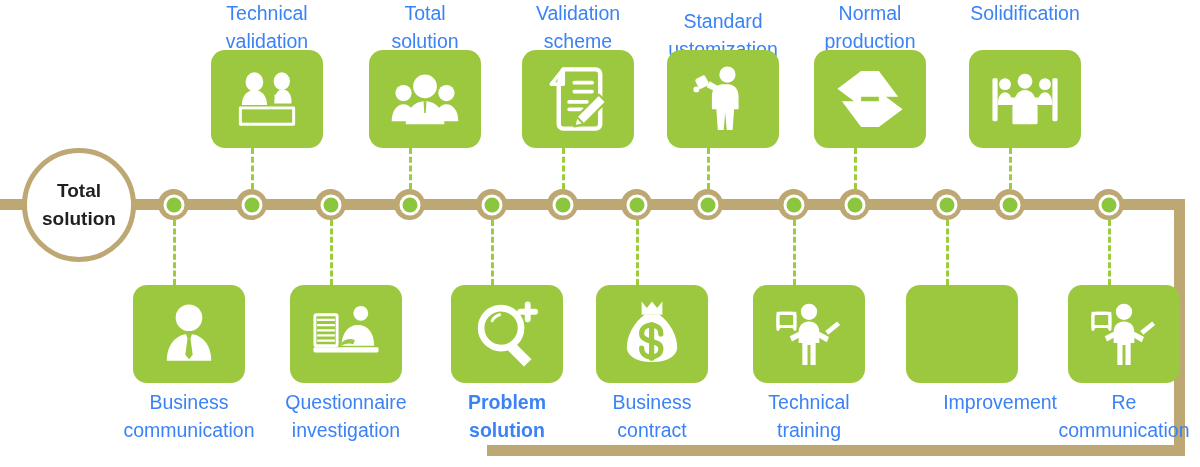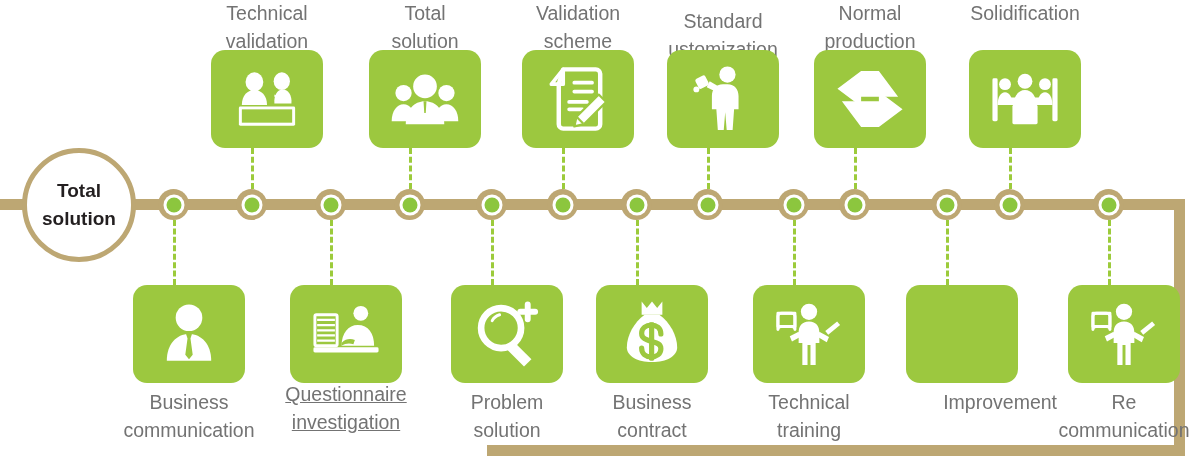--- a/index.html
+++ b/index.html
@@ -112,21 +112,21 @@
     width: 74px;
     height: 74px;
     display: block;
   }
   
   .label {
     position: absolute;
     width: 190px;
     text-align: center;
     font-size: 19.5px;
-    color: #737373;
+    color: #3b82f6;
     line-height: 1.42;
     z-index: 2;
   }
   .label span { display: block; }
 </style>
 </head>
 <body>
 
 <div id="diagram">
 
@@ -342,25 +342,25 @@
         <span>Normal</span>
         <span>production</span>
       </div>
       <div class="label" style="left: 930px; top: 0px;">
         <span>Solidification</span>
       </div>
       <div class="label" style="left: 94px; top: 389px;">
         <span>Business</span>
         <span>communication</span>
       </div>
-      <div class="label" style="left: 251px; top: 381px; text-decoration: underline;">
+      <div class="label" style="left: 251px; top: 389px;">
         <span>Questionnaire</span>
         <span>investigation</span>
       </div>
-      <div class="label" style="left: 412px; top: 389px;">
+      <div class="label" style="left: 412px; top: 389px; font-weight: bold;">
         <span>Problem</span>
         <span>solution</span>
       </div>
       <div class="label" style="left: 557px; top: 389px;">
         <span>Business</span>
         <span>contract</span>
       </div>
       <div class="label" style="left: 714px; top: 389px;">
         <span>Technical</span>
         <span>training</span>

